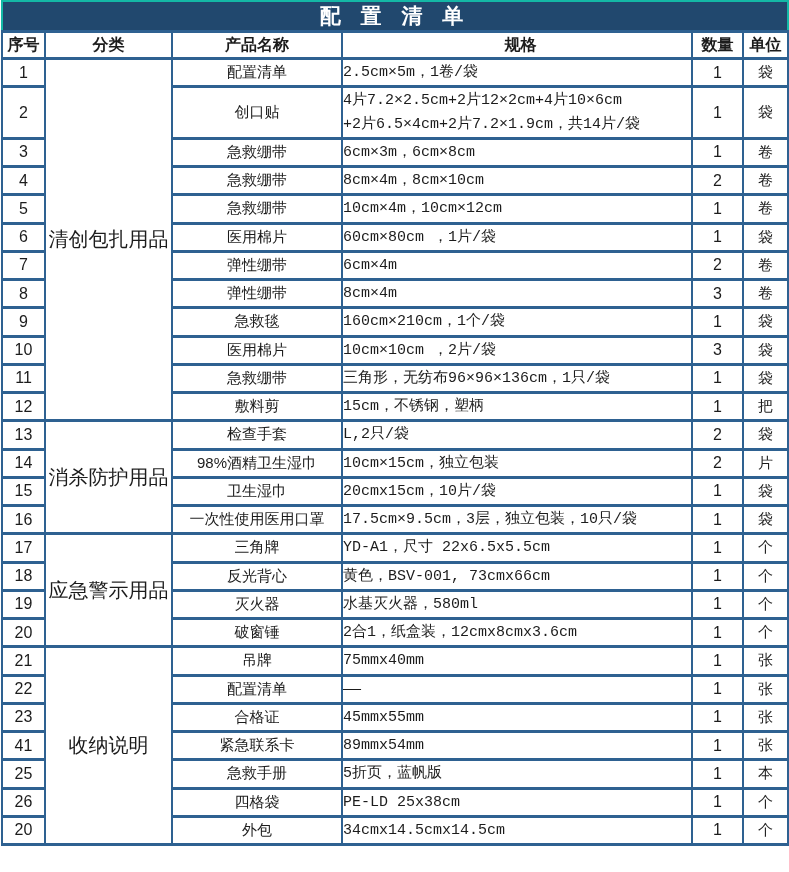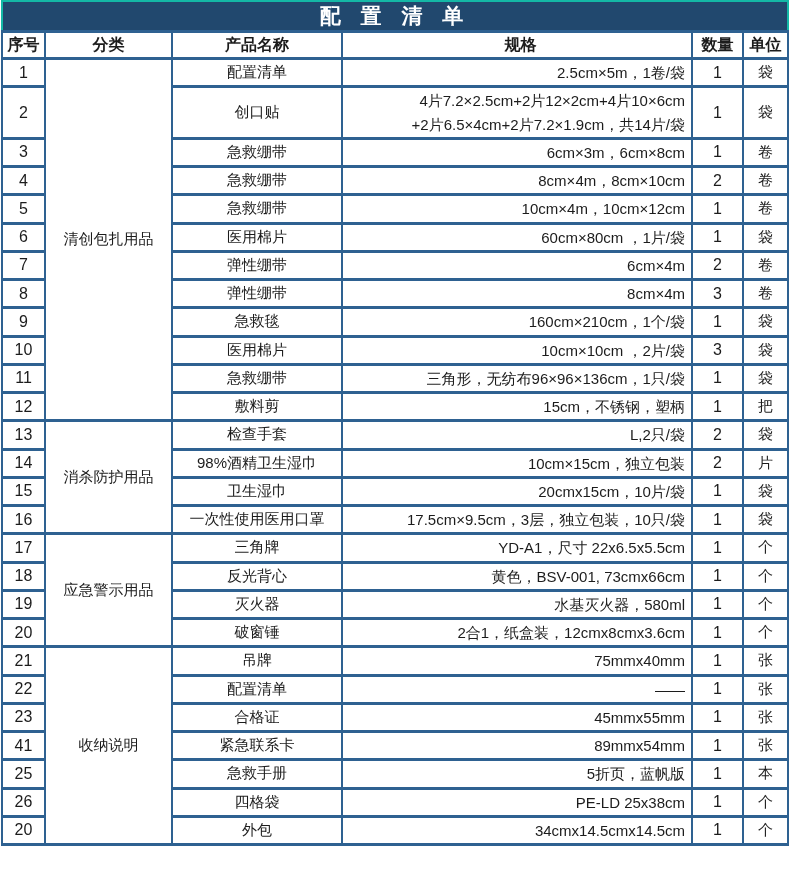--- a/index.html
+++ b/index.html
@@ -64,27 +64,28 @@
   }
 
   td {
     font-size: 15px;
     height: 23px;
     text-align: center;
     padding: 1px 2px;
     background: #ffffff;
   }
   td.col-no   { font-size: 16px; }
-  td.col-cat  { font-size: 15px; }
+  td.col-cat  { font-size: 20px; }
   td.col-spec {
-    text-align: right;
-    padding-left: 22px;
+    text-align: left;
+    padding-left: 0;
     padding-right: 6px;
     white-space: pre-line;
     line-height: 1.55;
+    font-family: Liberation Mono, monospace;
   }
   td.col-qty { font-size: 16px; }
 </style>
 </head>
 <body>
 
 <div class="page">
   <table class="config-table">
     <colgroup>
       <col class="c-no">

